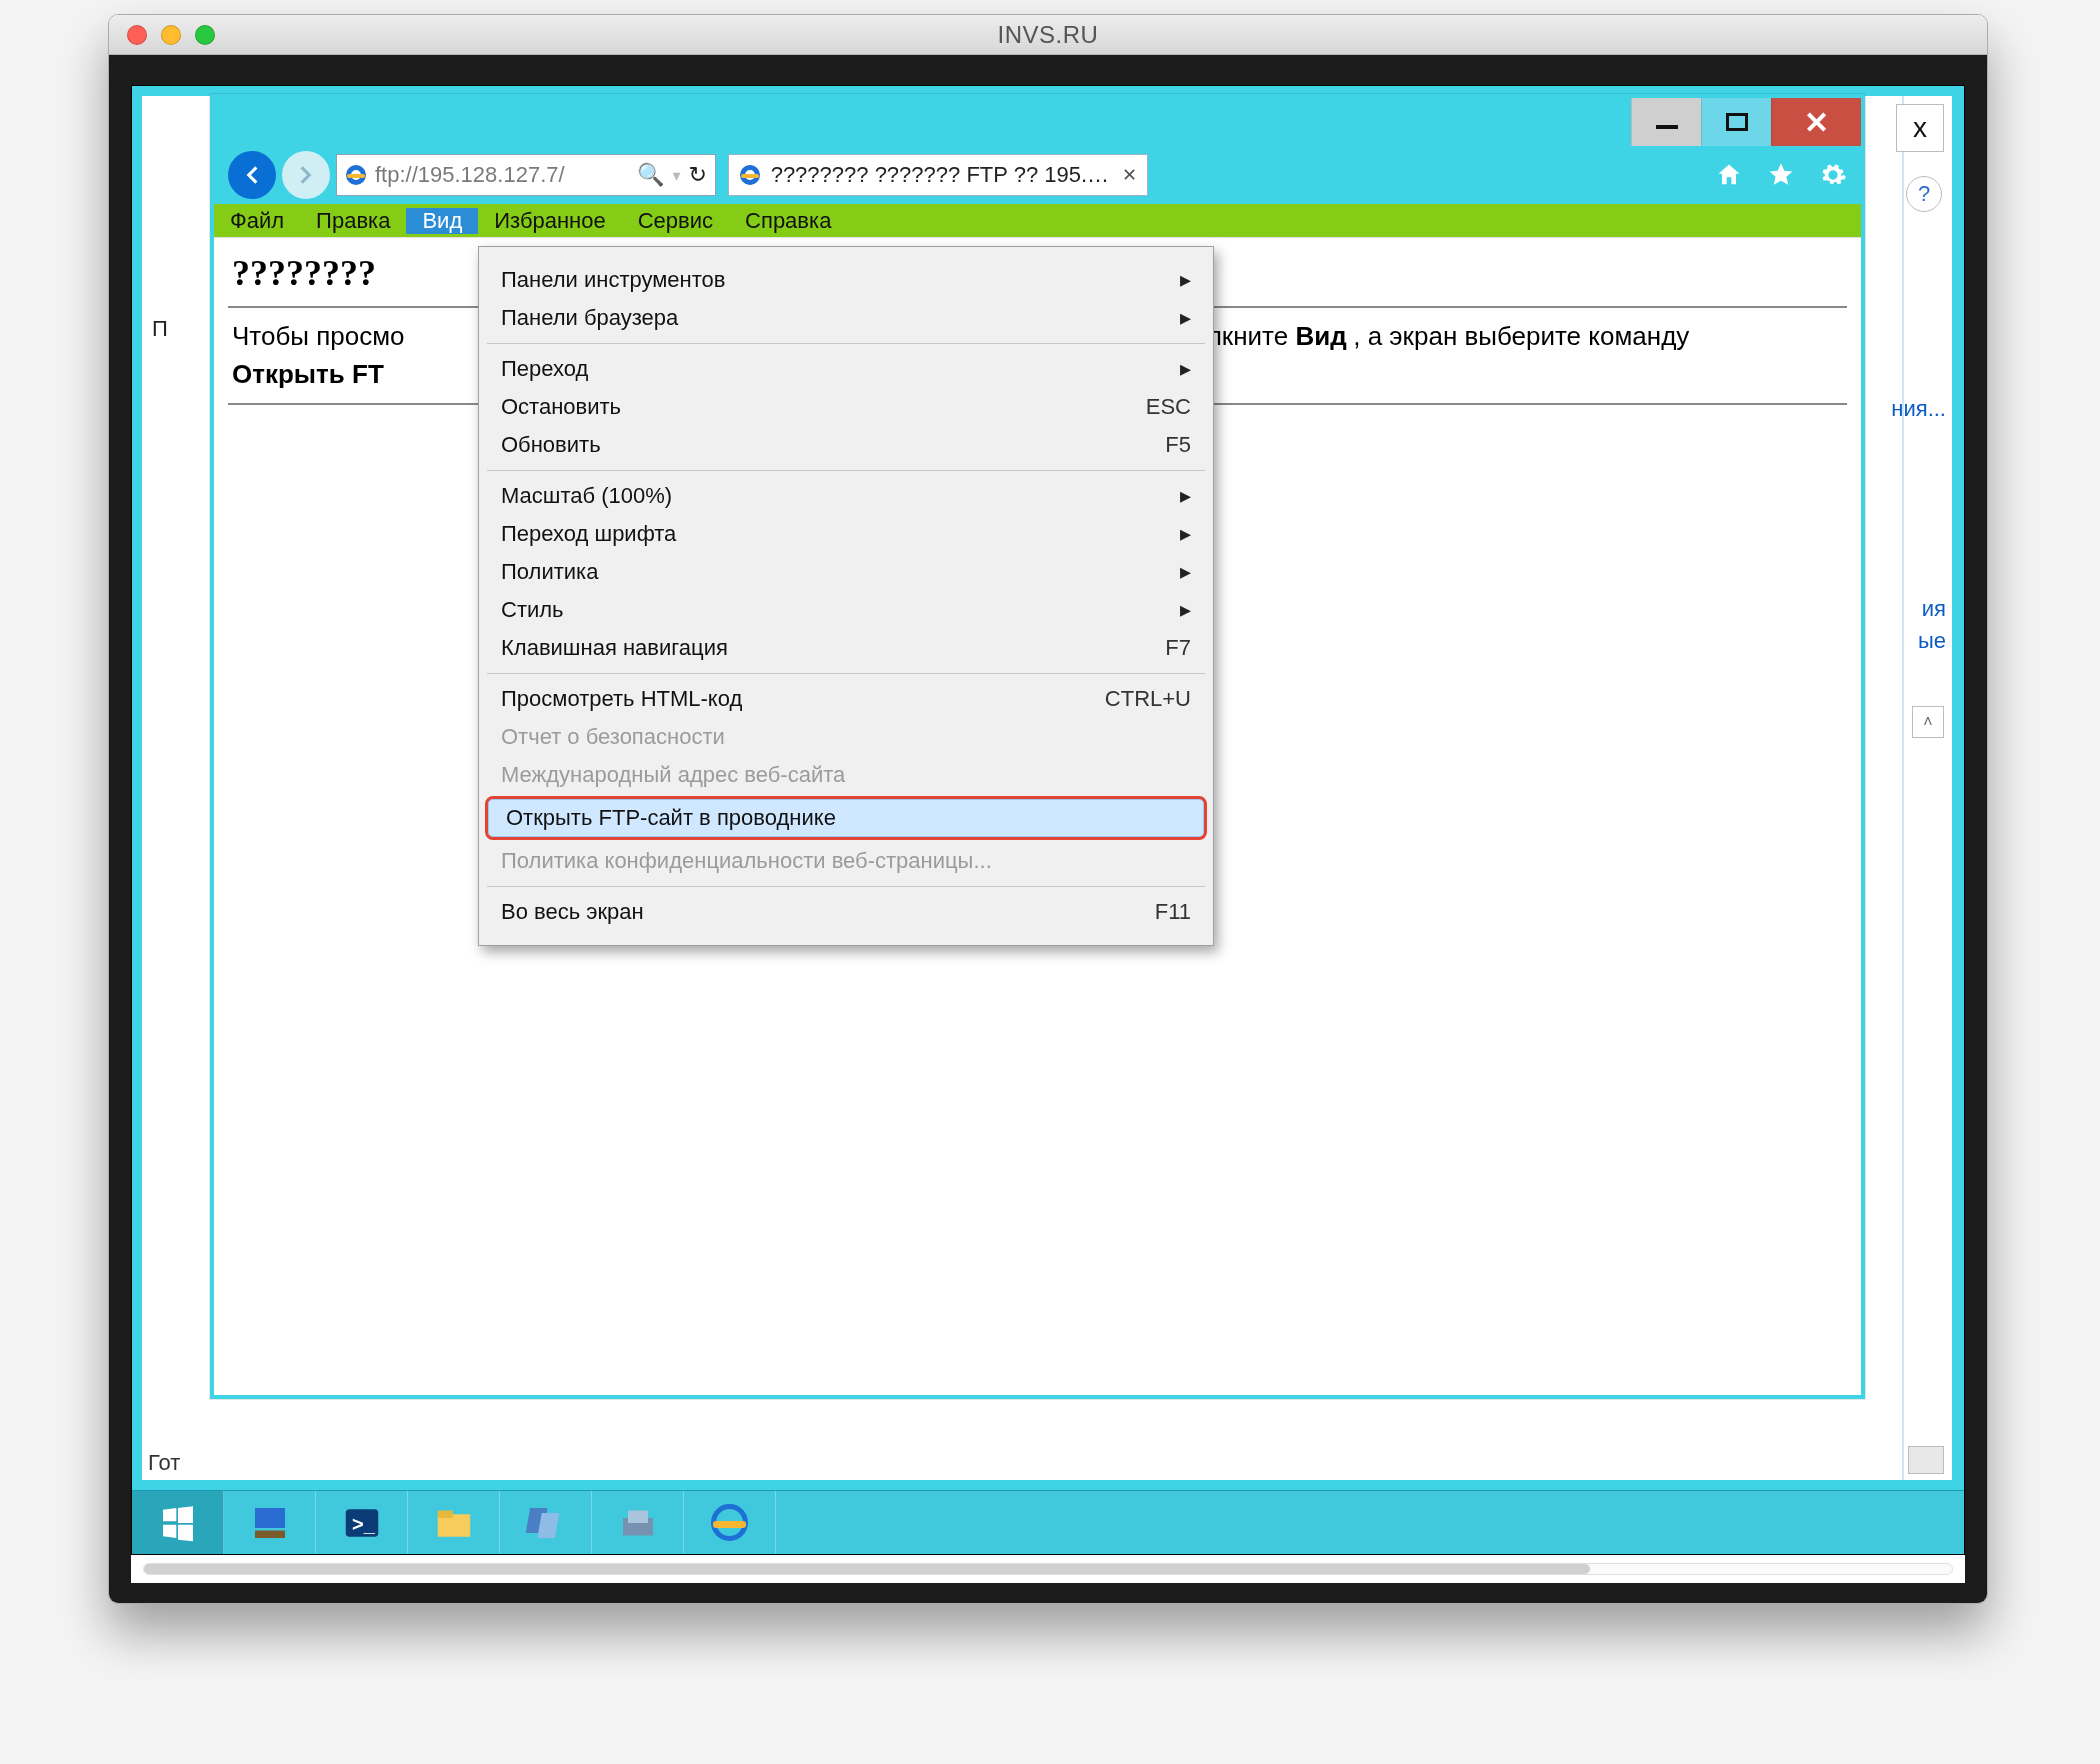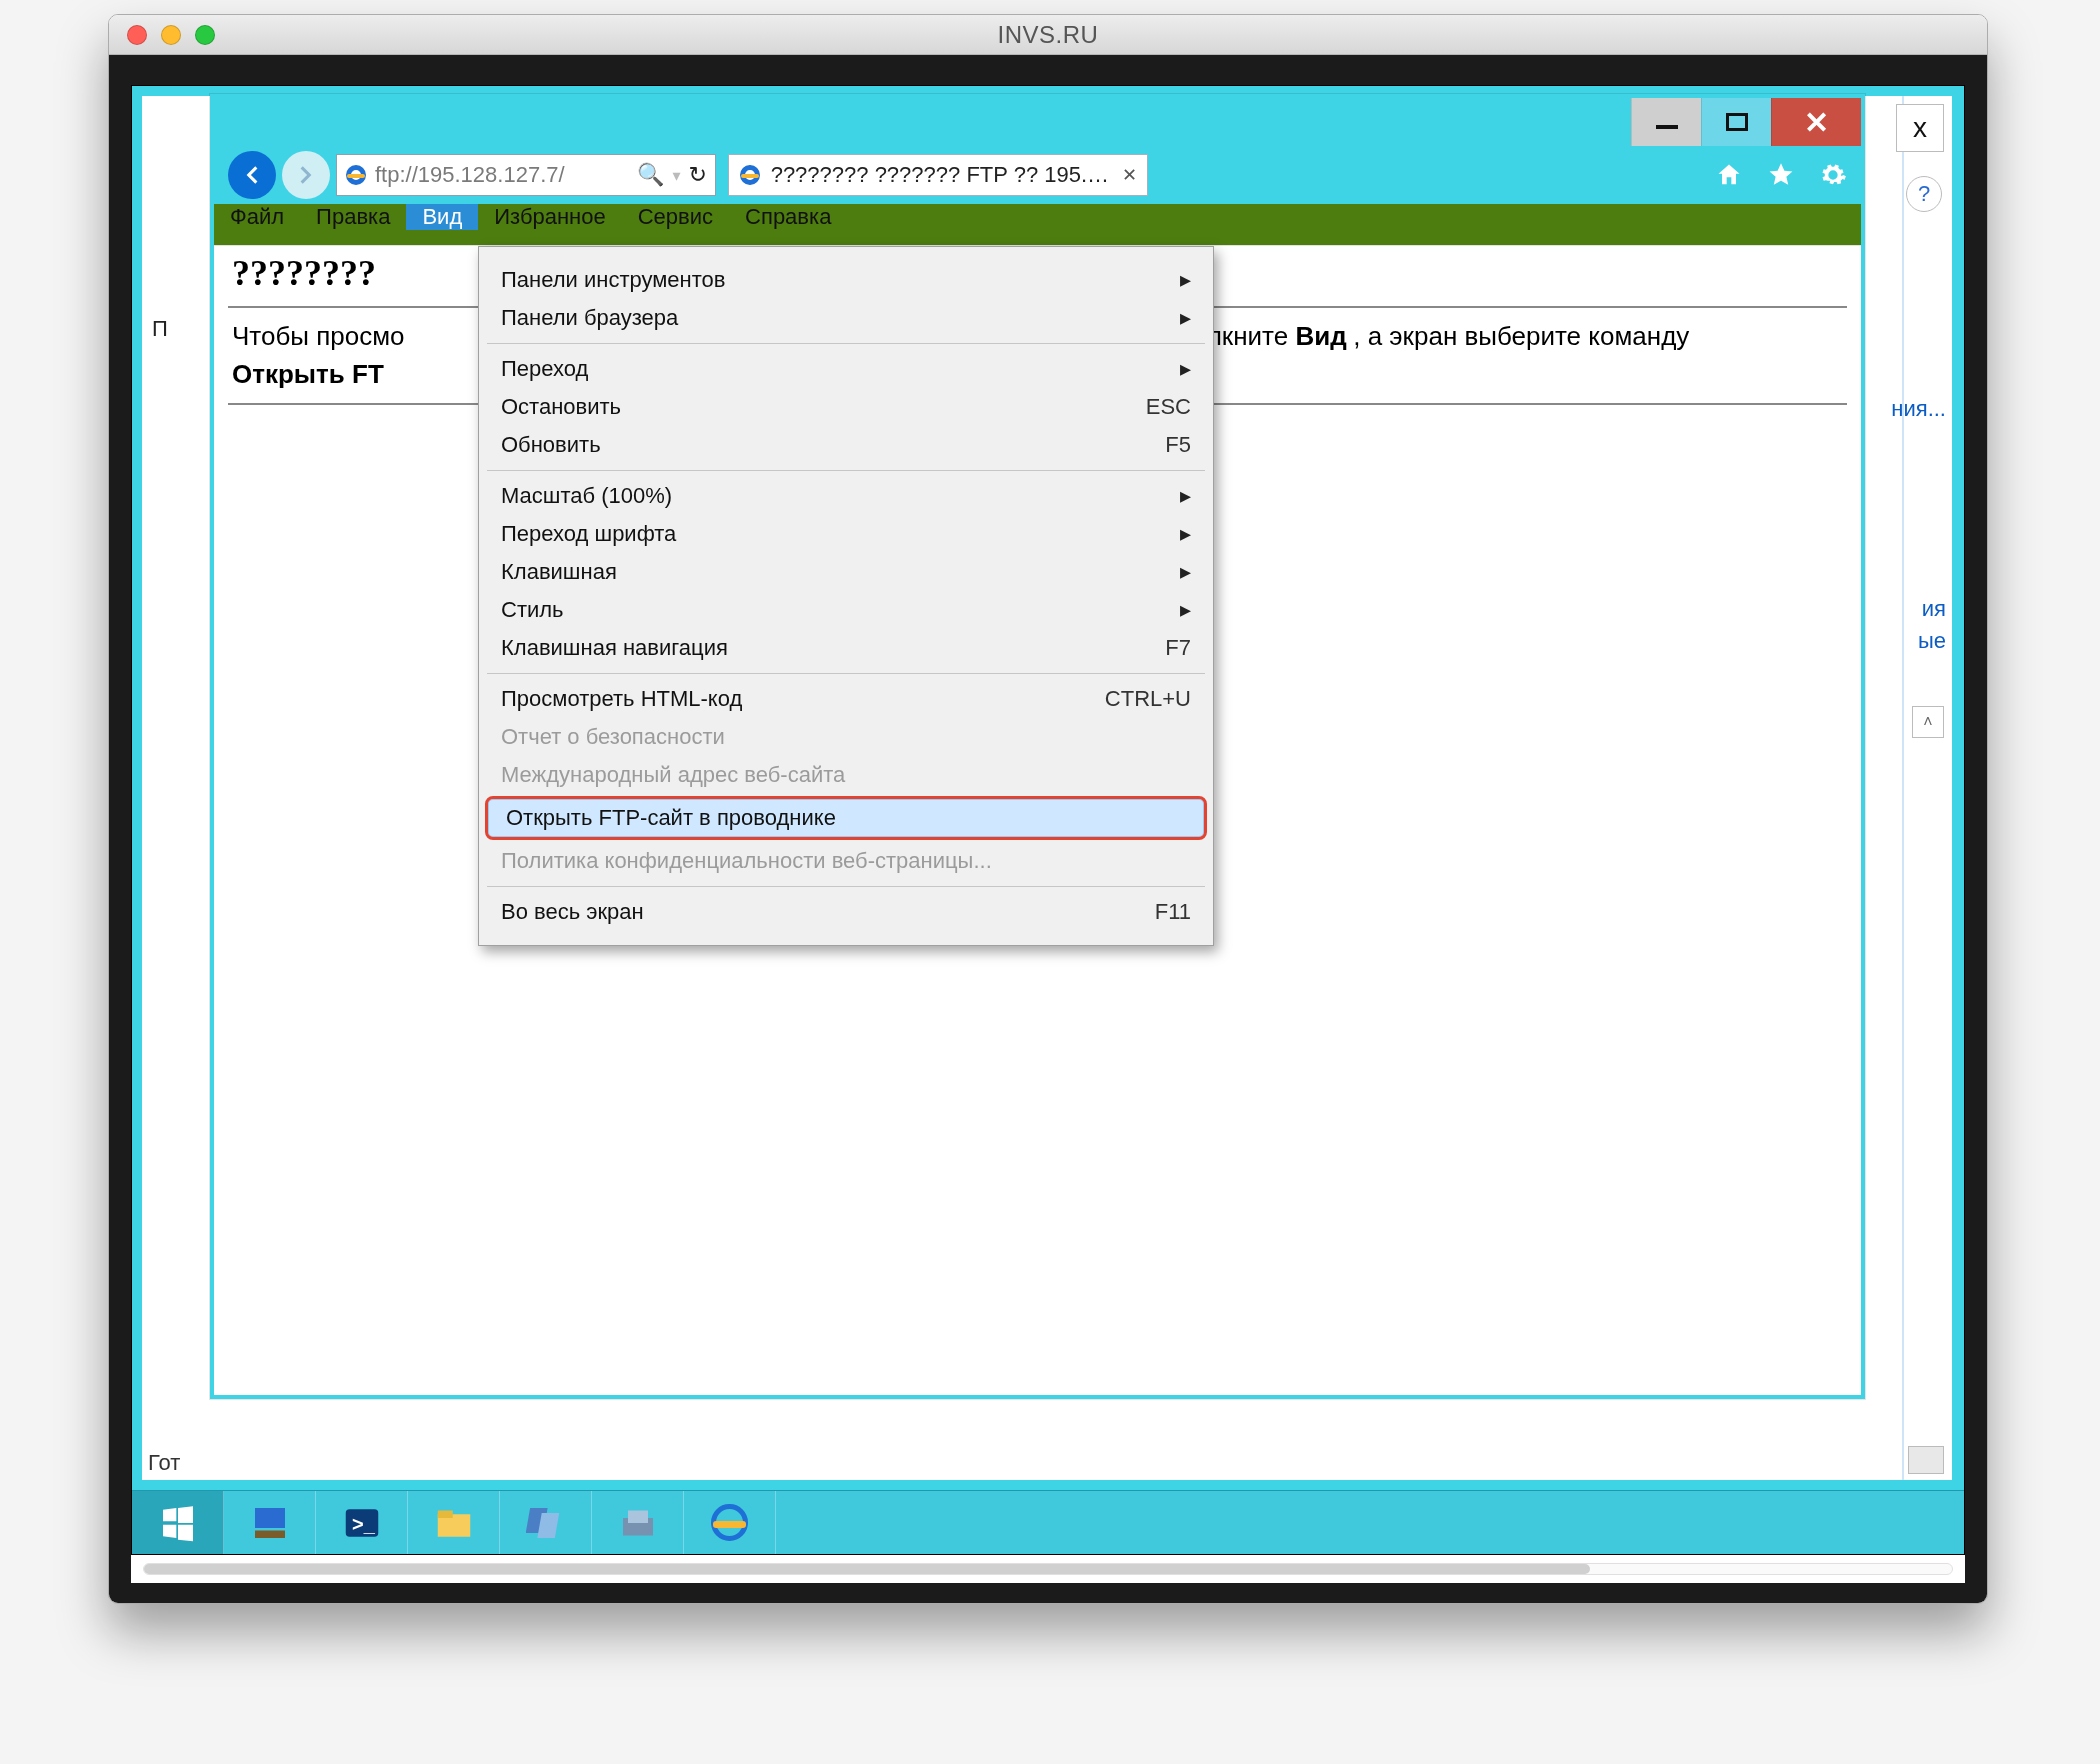--- a/index.html
+++ b/index.html
@@ -71,21 +71,21 @@
   .url-box .efav{width:22px;height:22px;}
   .url-box .url{flex:1;color:#7a7a7a;font-size:22px;}
   .url-box .search, .url-box .refresh{color:#222;font-size:22px;}
   .tab-box{ margin-left:6px; height:42px; border:1px solid #9fb4c2; background:#fff; display:flex; align-items:center; padding:0 10px; gap:10px; max-width:420px;}
   .tab-box .tlbl{font-size:22px;color:#222;white-space:nowrap;overflow:hidden;text-overflow:ellipsis;}
   .tab-box .tabx{color:#555;font-size:18px;}
   .nav-right{margin-left:auto; display:flex; gap:24px; color:#fff;}
   .nav-right .ico{width:28px;height:28px;}
 
   
-  .menubar{height:42px; background:#4d7c0f; display:flex; align-items:flex-start; border-bottom:1px solid #e2e2e2;}
+  .menubar{height:34px; background:#84cc16; display:flex; align-items:center; border-bottom:1px solid #e2e2e2;}
   .menuitem{padding:0 16px; display:flex; align-items:center; font-size:22px; color:#111;}
   .menuitem.active{background:#2a8dd5;color:#fff;}
 
   
   .ie-content{position:absolute; top:148px; left:14px; right:14px; bottom:14px; background:#fff;}
   .ie-content h1{font-family:"Times New Roman",serif;font-size:36px; padding:6px 4px 12px 4px;}
   .ie-content hr{border:none;border-top:2px solid #888;}
   .ptext{font-family:"Times New Roman",serif;font-size:26px;padding:10px 4px;line-height:1.45;}
   .ptext b{font-weight:700;}
 
@@ -250,21 +250,21 @@
               <span class="kb">F5</span>
             </div>
             <div class="dd-sep"></div>
             <div class="dd-item arrow">
               <span>Масштаб (100%)</span>
             </div>
             <div class="dd-item arrow">
               <span>Переход шрифта</span>
             </div>
             <div class="dd-item arrow">
-              <span>Клавишная</span>
+              <span>Политика</span>
             </div>
             <div class="dd-item arrow">
               <span>Стиль</span>
             </div>
             <div class="dd-item">
               <span>Клавишная навигация</span>
               <span class="kb">F7</span>
             </div>
             <div class="dd-sep"></div>
             <div class="dd-item">

